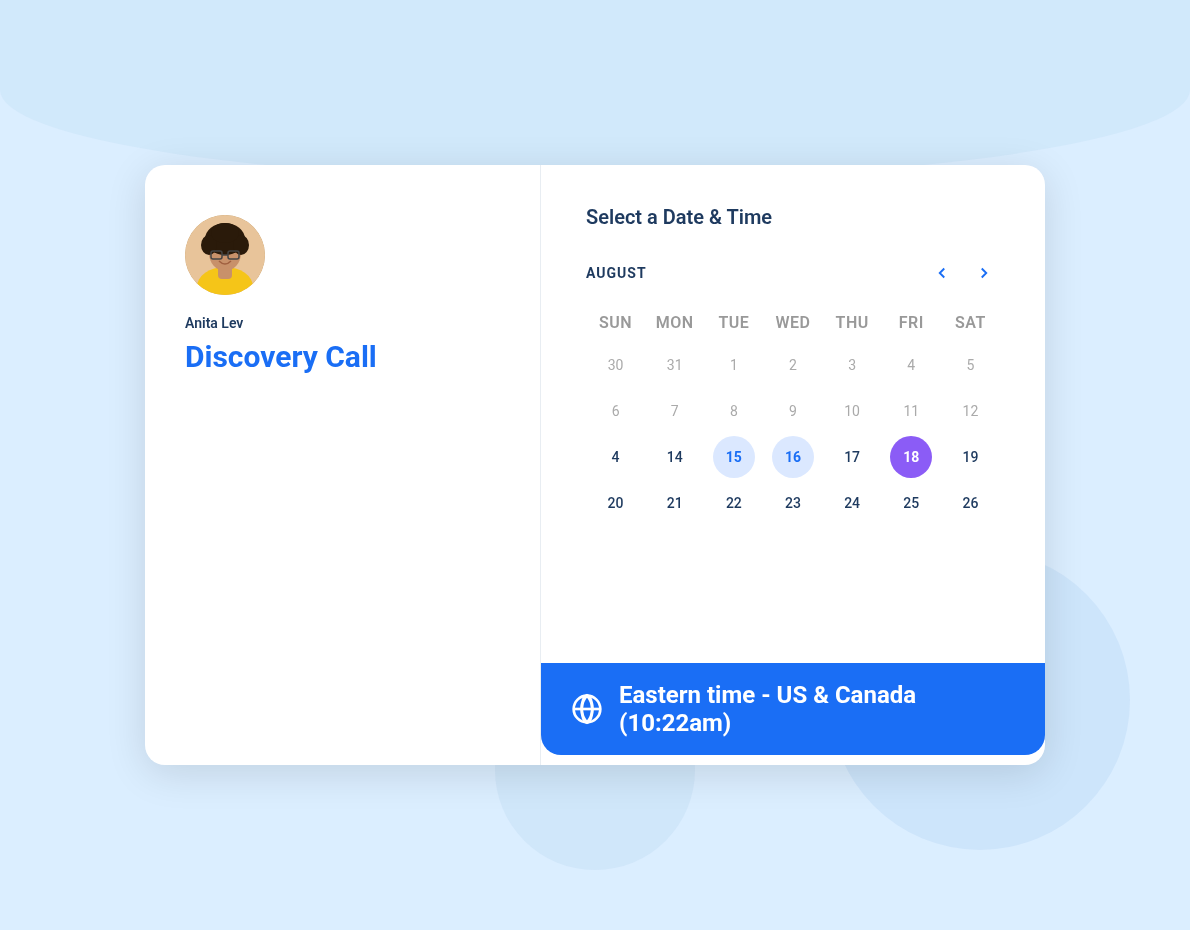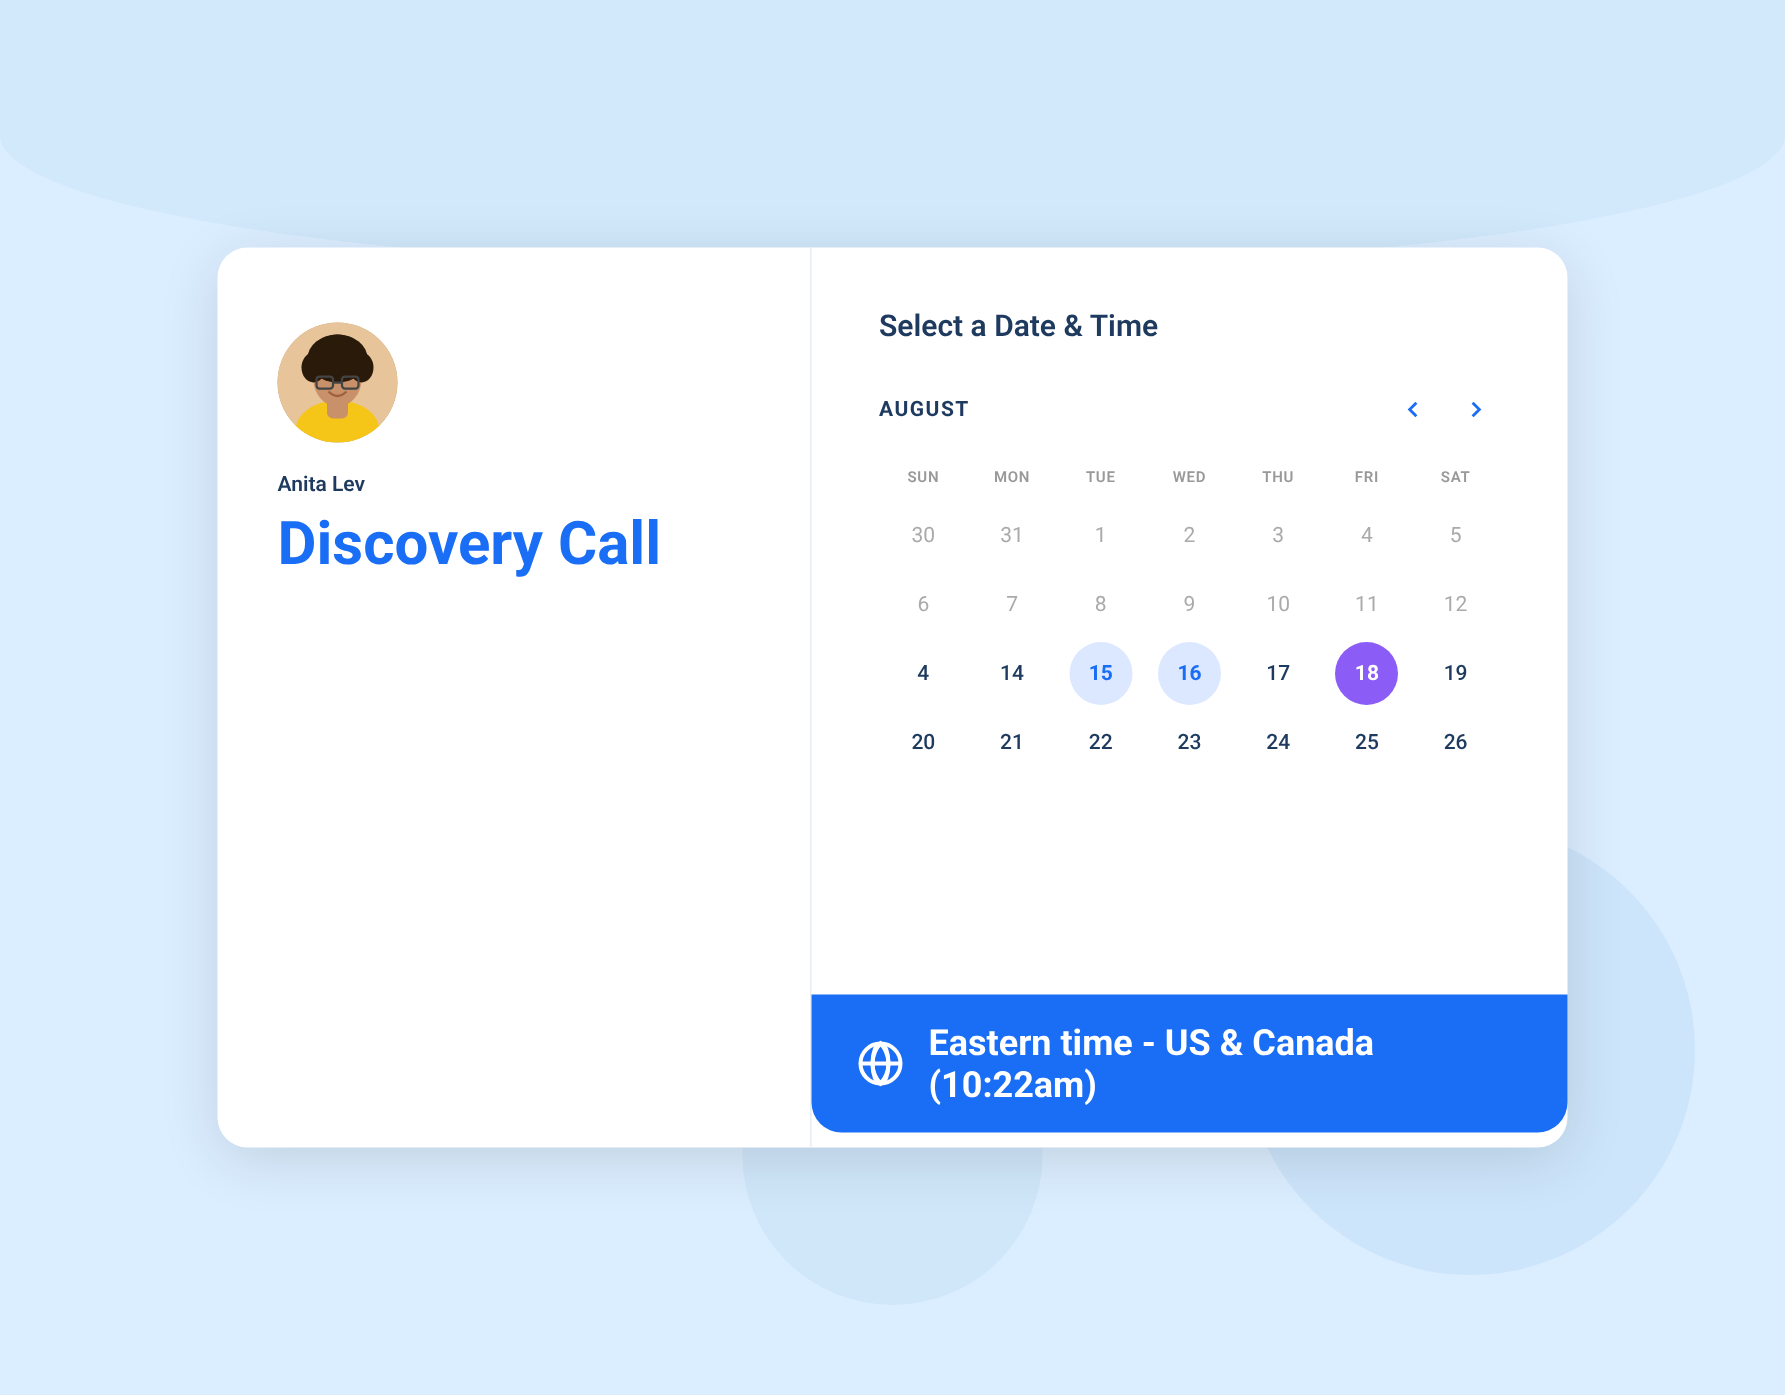--- a/index.html
+++ b/index.html
@@ -92,21 +92,21 @@
     }
 
     .host-name {
       font-size: 14px;
       font-weight: 600;
       color: #1e3a5f;
       margin-bottom: 8px;
     }
 
     .event-title {
-      font-size: 40px;
+      font-size: 30px;
       font-weight: 700;
       color: #1a6ef5;
       line-height: 1.2;
       margin-bottom: 30px;
     }
 
     .event-meta {
       display: flex;
       flex-direction: column;
       gap: 14px;
@@ -181,21 +181,21 @@
     }
 
     .day-headers {
       display: grid;
       grid-template-columns: repeat(7, 1fr);
       margin-bottom: 8px;
     }
 
     .day-header {
       text-align: center;
-      font-size: 10px;
+      font-size: 16px;
       font-weight: 600;
       color: #999;
       padding: 4px 0;
       letter-spacing: 0.5px;
     }
 
     .days-grid {
       display: grid;
       grid-template-columns: repeat(7, 1fr);
       gap: 4px 0;

